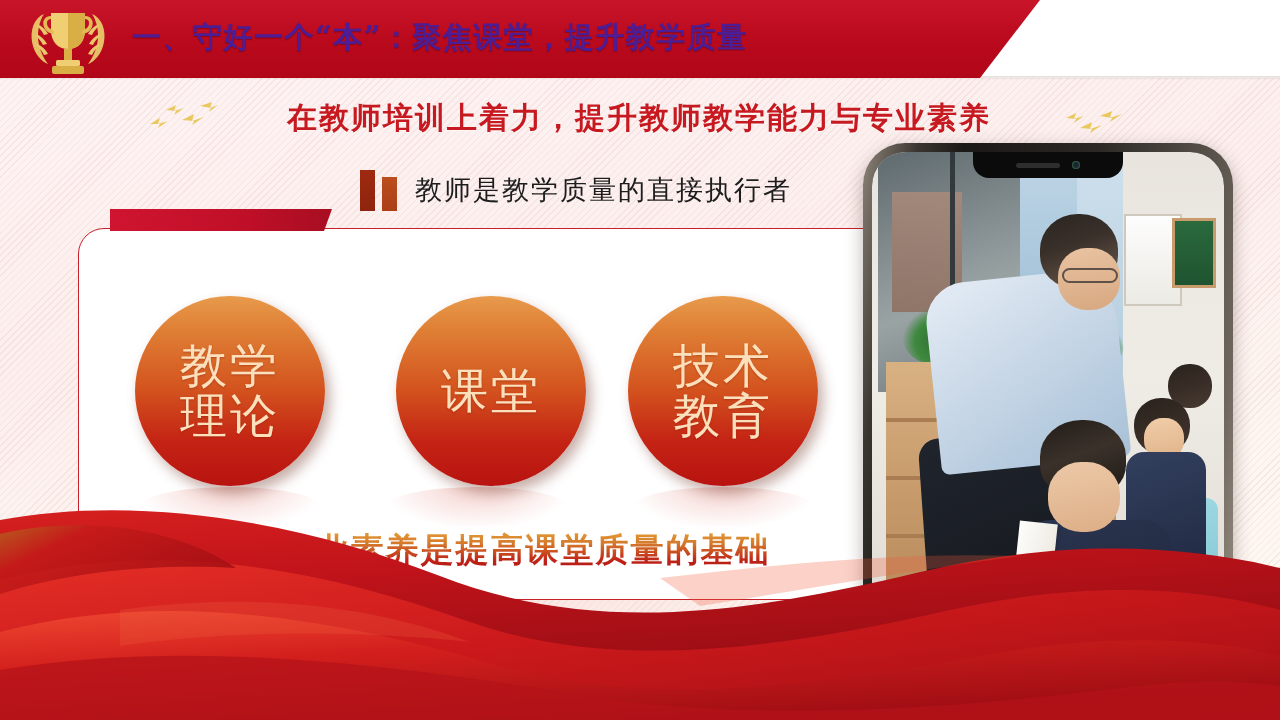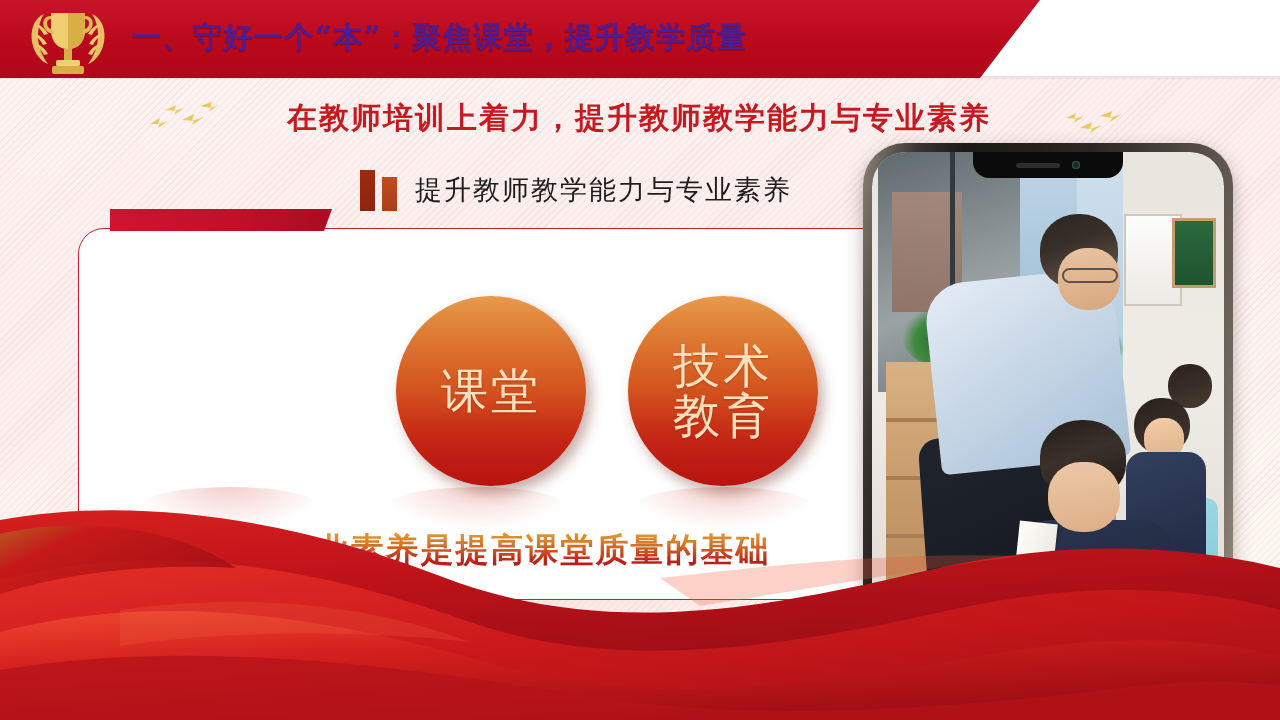--- a/index.html
+++ b/index.html
@@ -278,30 +278,34 @@
     <g fill="#e9c95f">
       <path d="M2 12 L12 7 L10 13 L20 10 L10 17 L12 13 Z"></path>
       <path d="M16 22 L28 16 L26 23 L38 19 L26 27 L28 23 Z"></path>
       <path d="M36 10 L48 5 L46 12 L58 8 L46 16 L48 12 Z"></path>
     </g>
   </svg>
 
   <div class="subhead-wrap">
     <div class="bar-a"></div>
     <div class="bar-b"></div>
-    <div class="subhead-text">提升教师教学能力与专业素养</div>
+    <div class="subhead-text">教师是教学质量的直接执行者</div>
   </div>
 
   <div class="folder-tab"></div>
   <div class="card"></div>
 
   <div class="circle-reflect r1"></div>
   <div class="circle-reflect r2"></div>
   <div class="circle-reflect r3"></div>
 
+  <div class="circle c1">
+    <span>教学</span>
+    <span>理论</span>
+  </div>
   <div class="circle c2">
     <span>课堂</span>
   </div>
   <div class="circle c3">
     <span>技术</span>
     <span>教育</span>
   </div>
 
   <div class="caption">教师的专业素养是提高课堂质量的基础</div>
 

